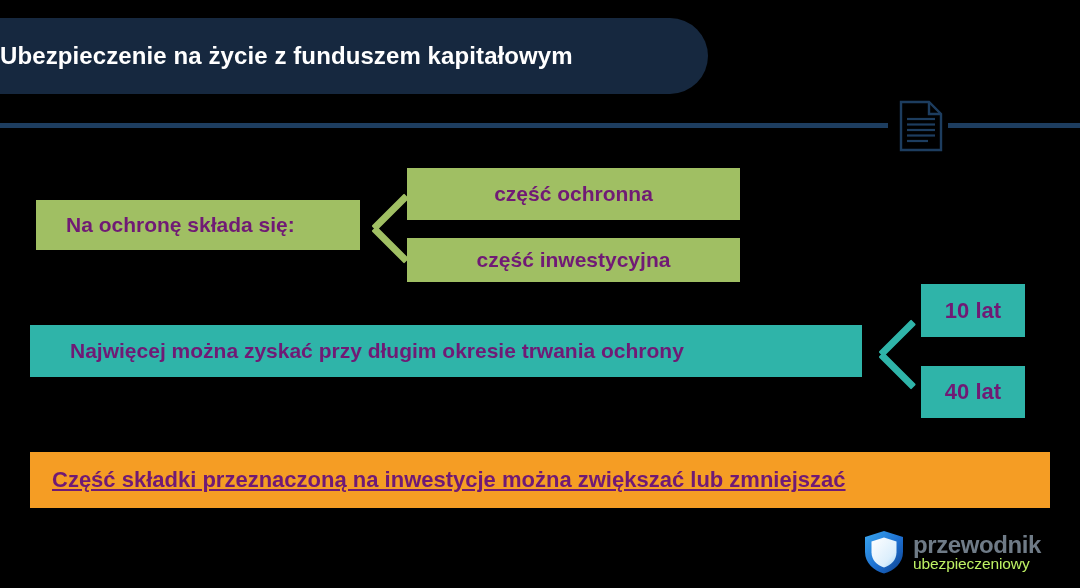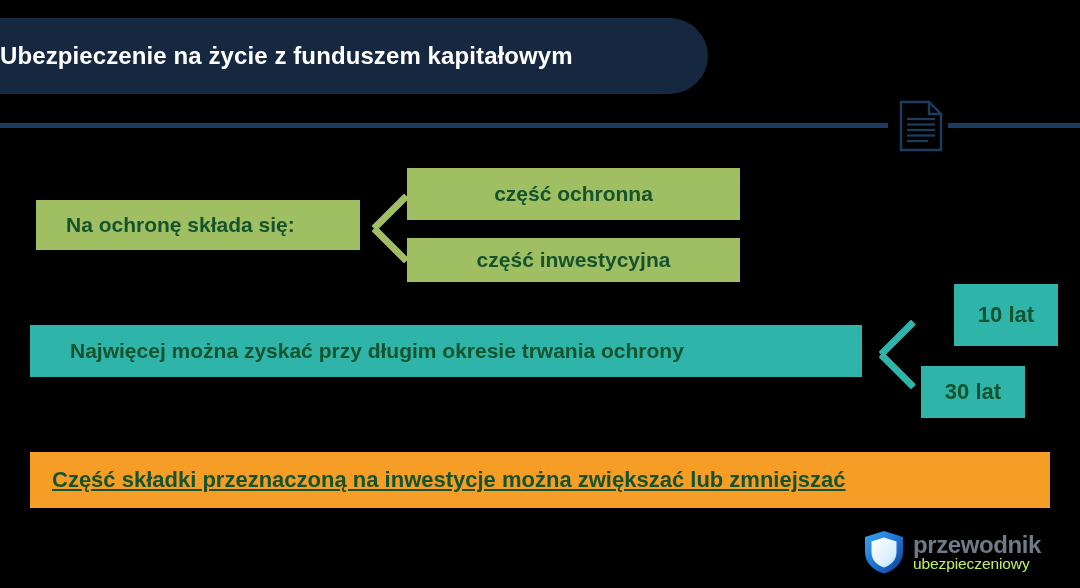--- a/index.html
+++ b/index.html
@@ -51,36 +51,36 @@
     left: 898px; top: 100px;
     width: 46px; height: 52px;
   }
 
   
   .box {
     position: absolute;
     display: flex;
     align-items: center;
     justify-content: center;
-    color: #14532d;
+    color: #701a75;
     font-weight: bold;
     white-space: nowrap;
   }
   .box.green  { background: #a0bf63; }
   .box.teal   { background: #2fb4a9; }
   .box.orange { background: #f59d24; }
 
   
   .b-protect-label { left: 36px;  top: 200px; width: 324px; height: 50px; font-size: 21px; justify-content: flex-start; padding-left: 30px; }
   .b-part-protect  { left: 407px; top: 168px; width: 333px; height: 52px; font-size: 21px; }
   .b-part-invest   { left: 407px; top: 238px; width: 333px; height: 44px; font-size: 21px; }
 
   
   .b-long-period   { left: 30px;  top: 325px; width: 832px; height: 52px; font-size: 21px; justify-content: flex-start; padding-left: 40px; }
-  .b-10-lat        { left: 921px; top: 284px; width: 104px; height: 62px; font-size: 22px; margin-left: 33px; }
+  .b-10-lat        { left: 921px; top: 284px; width: 104px; height: 53px; font-size: 22px; }
   .b-30-lat        { left: 921px; top: 366px; width: 104px; height: 52px; font-size: 22px; }
 
   
   .b-premium       { left: 30px;  top: 452px; width: 1020px; height: 56px; font-size: 22px; justify-content: flex-start; padding-left: 22px; text-decoration: underline; }
 
   
   .chevron { position: absolute; }
   .chevron span {
     position: absolute;
     display: block;
@@ -151,21 +151,21 @@
   </div>
   <div class="box green b-part-protect">część ochronna</div>
   <div class="box green b-part-invest">część inwestycyjna</div>
 
   <div class="box teal b-long-period">Najwięcej można zyskać przy długim okresie trwania ochrony</div>
   <div class="chevron chevron-teal">
     <span class="top"></span>
     <span class="bot"></span>
   </div>
   <div class="box teal b-10-lat">10 lat</div>
-  <div class="box teal b-30-lat">30 lat</div>
+  <div class="box teal b-30-lat">40 lat</div>
 
   <div class="box orange b-premium">Część składki przeznaczoną na inwestycje można zwiększać lub zmniejszać</div>
 
   <div class="logo">
     <div class="logo-shield">
       <svg width="44" height="46" viewBox="0 0 44 46" xmlns="http://www.w3.org/2000/svg">
         <defs>
           <linearGradient id="shieldOuter" x1="0" y1="0" x2="1" y2="1">
             <stop offset="0%" stop-color="#3aa7f0"></stop>
             <stop offset="55%" stop-color="#1d6fd0"></stop>

